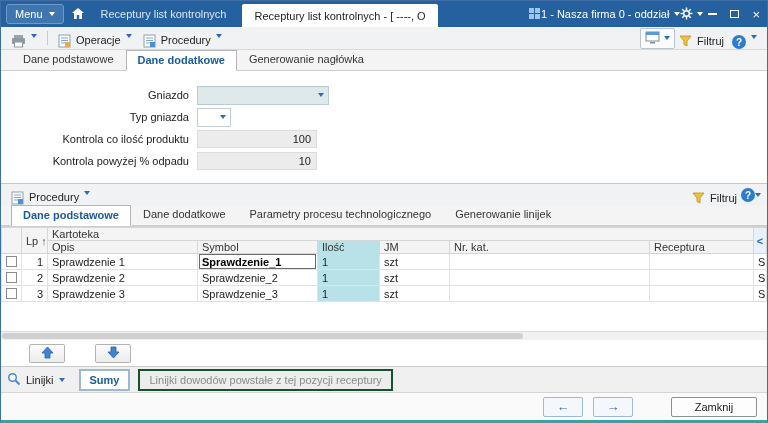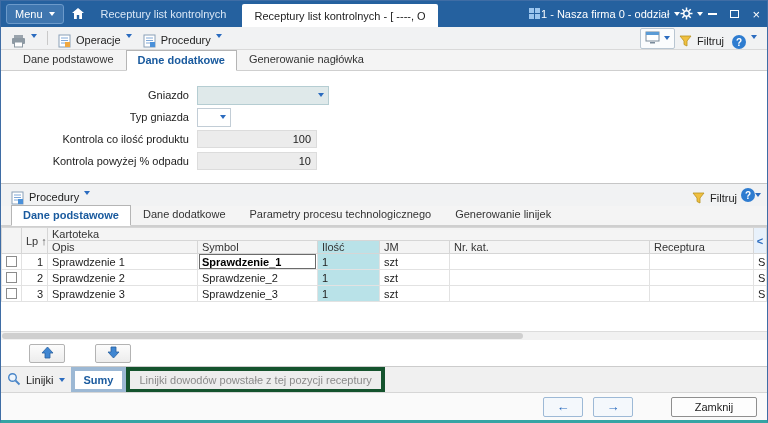--- a/index.html
+++ b/index.html
@@ -61,21 +61,21 @@
   .hscroll { position: absolute; left: 0; right: 0; bottom: 0; height: 9px; background: #f1f1f1; border-top: 1px solid #dcdcdc; }
   .hthumb { position: absolute; left: 1px; top: 1px; height: 6px; width: 68%; background: #cfcfcf; border-radius: 3px; }
   .sortarrow { color: #555; margin-left: 3px; }
 
   .move-row { height: 26px; flex: 0 0 26px; display: flex; align-items: center; padding-left: 28px; gap: 30px; background: #fff; }
   .movebtn { width: 36px; height: 19px; border: 1px solid #b3b3b3; background: linear-gradient(#fcfcfc, #ececec); border-radius: 2px; display: flex; align-items: center; justify-content: center; }
 
   
   .analizy { height: 26px; flex: 0 0 26px; background: #f0f0f0; border-top: 1px solid #cccccc; display: flex; align-items: center; padding: 0 6px; }
   .an-group { display: flex; align-items: center; gap: 5px; padding-right: 6px; }
-  .an-tab { border: 4px solid #14532d; background: #f7f7f7; padding: 3px 9px; margin-left: 0; white-space: nowrap; }
+  .an-tab { border: 2px solid #14532d; background: #f7f7f7; padding: 3px 9px; margin-left: 8px; white-space: nowrap; }
   .an-tab.active { background: #fff; color: #195a9e; font-weight: bold; border-color: #9cb8d4; }
   .an-tab.disabled { color: #8a8a8a; background: #ededed; }
 
   
   .footer { flex: 1; background: #fafafa; border-top: 1px solid #d6d6d6; display: flex; align-items: center; padding: 0 10px; }
   .footer-right { margin-left: auto; display: flex; align-items: center; }
   .navbtn { width: 40px; height: 20px; border: 1px solid #9db9d6; background: #f4f8fc; border-radius: 2px; color: #2a6bbf; font-weight: bold; font-size: 13px; display: flex; align-items: center; justify-content: center; margin-left: 10px; }
   .closebtn { width: 86px; height: 20px; border: 1px solid #8f8f8f; background: #fdfdfd; border-radius: 2px; display: flex; align-items: center; justify-content: center; margin-left: 38px; }
 </style>
 </head>

